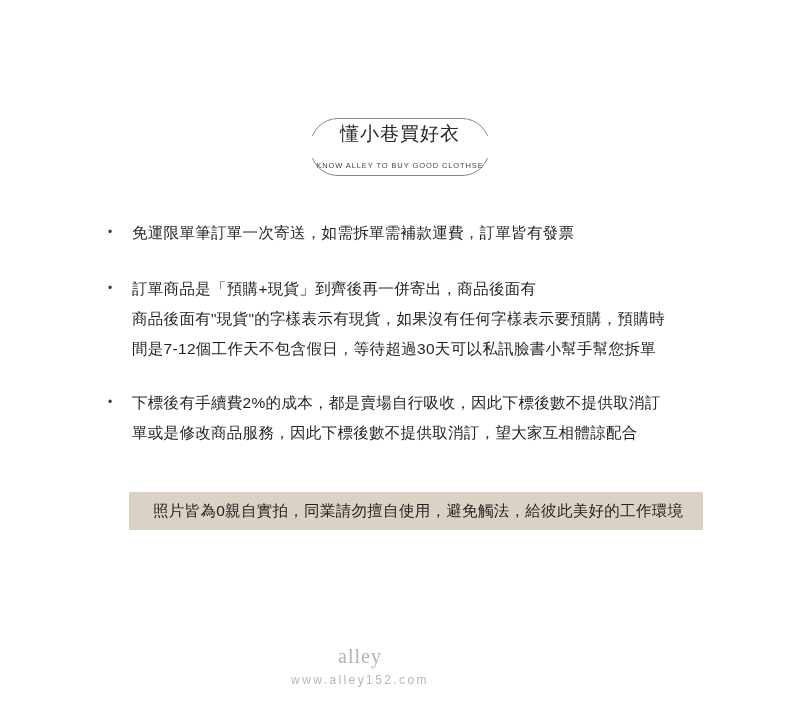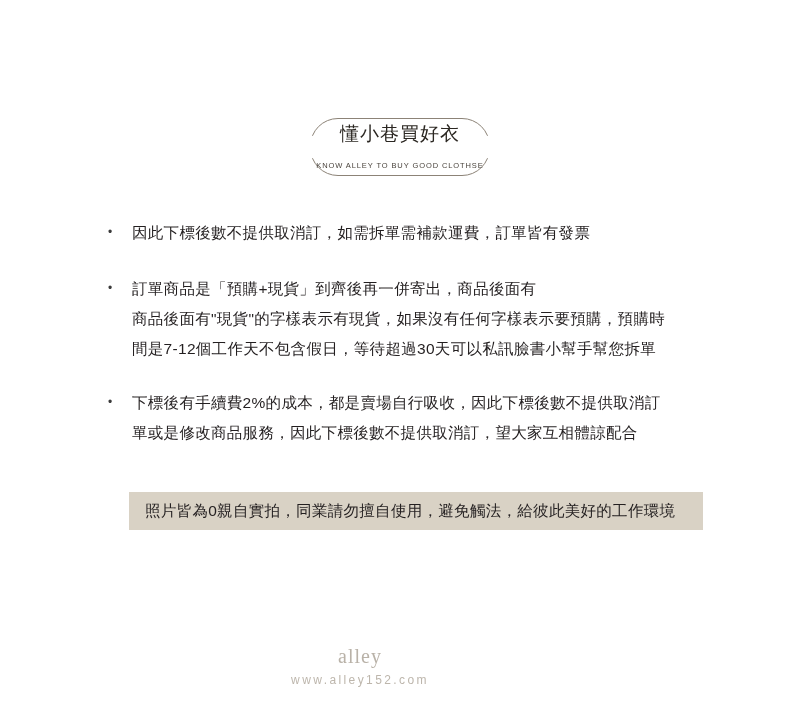--- a/index.html
+++ b/index.html
@@ -108,21 +108,21 @@
   
   .notice {
     position: absolute;
     top: 492px;
     left: 129px;
     width: 574px;
     height: 38px;
     background: #d9d2c5;
     display: flex;
     align-items: center;
-    padding-left: 16px;
+    padding-left: 24px;
     box-sizing: border-box;
     font-size: 15.5px;
     letter-spacing: 0.3px;
     color: #231f20;
   }
 
   
   .footer {
     position: absolute;
     left: 0;
@@ -154,21 +154,21 @@
       <div class="logo-title">懂小巷買好衣</div>
       <div class="logo-sub">KNOW ALLEY TO BUY GOOD CLOTHSE</div>
     </div>
   </div>
 
   <div class="content">
 
     <div class="bullet-row row-1">
       <div class="bullet-dot">•</div>
       <div class="bullet-text">
-        <span class="ln">因此下標後數不提供取消訂，如需拆單需補款運費，訂單皆有發票</span>
+        <span class="ln">免運限單筆訂單一次寄送，如需拆單需補款運費，訂單皆有發票</span>
       </div>
     </div>
 
     <div class="bullet-row row-2">
       <div class="bullet-dot">•</div>
       <div class="bullet-text">
         <span class="ln">訂單商品是「預購+現貨」到齊後再一併寄出，商品後面有</span>
         <span class="ln">商品後面有"現貨"的字樣表示有現貨，如果沒有任何字樣表示要預購，預購時</span>
         <span class="ln">間是7-12個工作天不包含假日，等待超過30天可以私訊臉書小幫手幫您拆單</span>
       </div>

